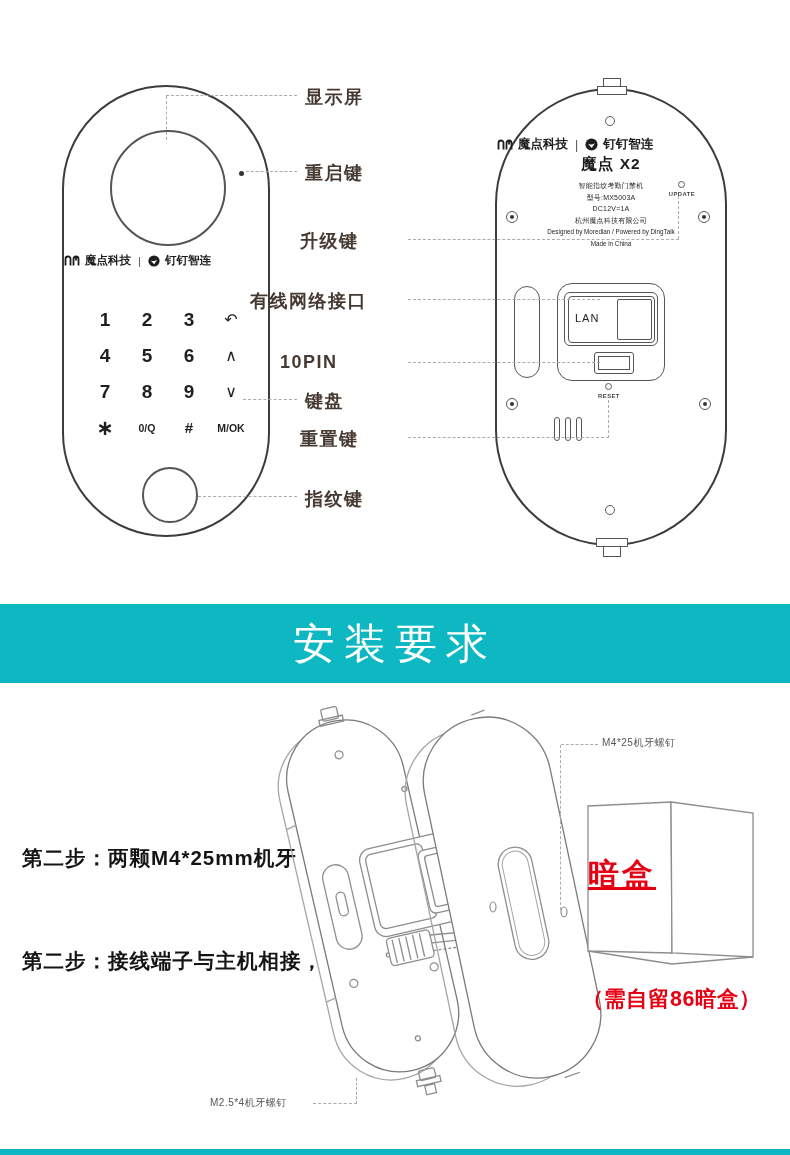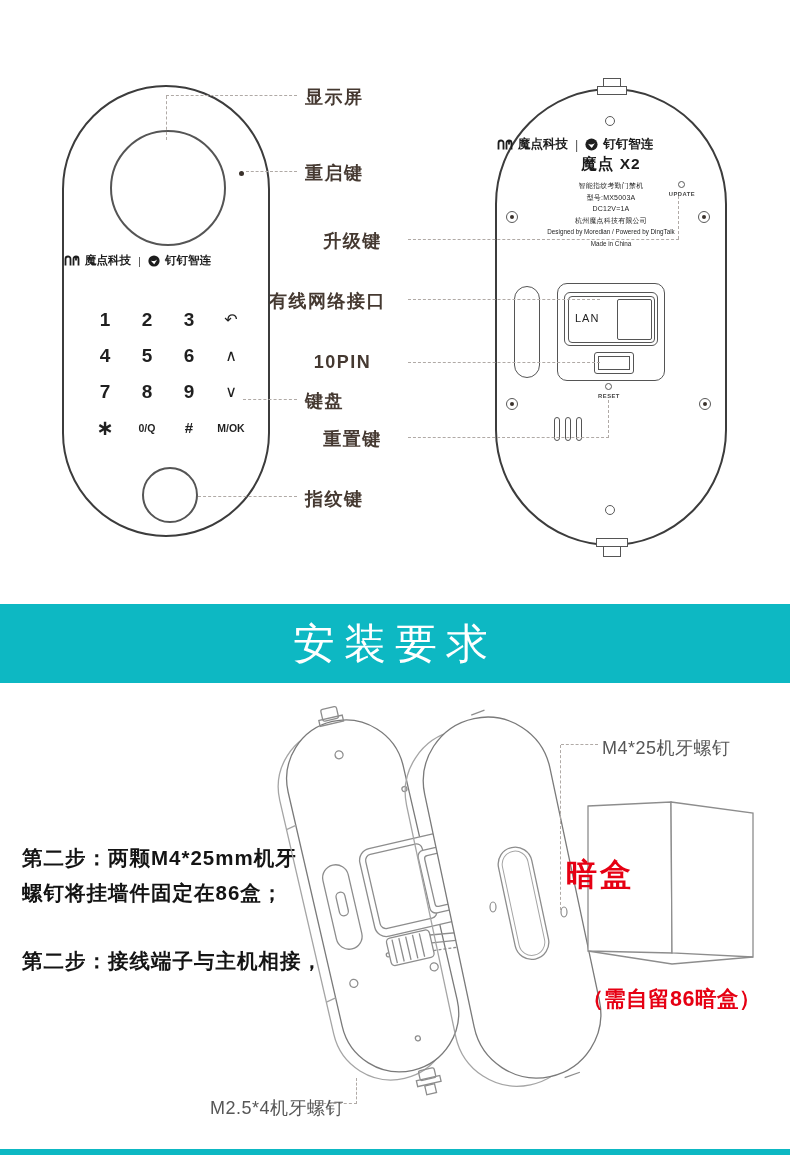--- a/index.html
+++ b/index.html
@@ -6,21 +6,21 @@
   body { background:#fff; font-family:"Liberation Sans","DejaVu Sans",sans-serif; }
   .page { position:relative; width:790px; height:1155px; background:#fff; overflow:hidden; }
 
   
   .abs { position:absolute; }
   .dash-h { position:absolute; border-top:1.5px dashed #b0aaa6; }
   .dash-v { position:absolute; border-left:1.5px dashed #b0aaa6; }
   .ring { position:absolute; border:1.5px solid #5a5a5a; border-radius:50%; background:#fff; }
   .dot  { position:absolute; background:#3a322c; border-radius:50%; }
   .callout { position:absolute; color:#453931; font-size:18px; font-weight:600; letter-spacing:1.5px; white-space:nowrap; }
-  .callout.r { text-align:center; }
+  .callout.r { text-align:left; }
   .tinytxt { position:absolute; color:#444; text-align:center; }
 
   
   .device { position:absolute; border:2.5px solid #3c3c3c; border-radius:120px; background:#fff; }
   .outline { position:absolute; border:1.5px solid #555; background:#fff; }
 
   .brand-row { position:absolute; left:0; right:0; display:flex; align-items:center; gap:5px; color:#1d1d1d; font-weight:700; white-space:nowrap; }
   .brand-row .sep { font-weight:400; color:#555; margin:0 2px; }
 
   .keypad { position:absolute; display:grid; grid-template-columns:repeat(4,42px); grid-auto-rows:36px; text-align:center; color:#1f1f1f; }
@@ -31,21 +31,21 @@
   .key.hash { font-size:15px; font-weight:700; }
 
   .back-info { position:absolute; left:0; right:0; text-align:center; color:#252525; font-size:7px; line-height:11.5px; font-weight:500; letter-spacing:.2px; }
   .back-info .en { font-size:6.3px; letter-spacing:0; }
 
   .banner { position:absolute; left:0; width:790px; background:#0db8c3; display:flex; align-items:center; justify-content:center; }
   .banner h1 { color:#ffffff; font-size:42px; font-weight:400; letter-spacing:9px; }
 
   .step { position:absolute; left:22px; color:#141414; font-size:20.5px; font-weight:600; line-height:34.5px; letter-spacing:1px; white-space:nowrap; }
 
-  .gray-label { position:absolute; color:#575757; font-size:18px; letter-spacing:.5px; white-space:nowrap; }
+  .gray-label { position:absolute; color:#575757; font-size:10px; letter-spacing:.5px; white-space:nowrap; }
   .red-txt { position:absolute; color:#e60013; font-weight:700; white-space:nowrap; }
 
   svg { position:absolute; overflow:visible; }
 </style>
 </head>
 <body>
 
 <div class="page">
 
   <div class="device" style="left:62px; top:85px; width:208px; height:452px;">
@@ -133,21 +133,21 @@
     <div class="ring" style="left:181px; top:91px; width:7px; height:7px;"></div>
     <div class="tinytxt" style="left:166px; top:101px; width:38px; font-size:5.8px; letter-spacing:.5px; font-weight:700;">UPDATE</div>
 
     <div class="ring" style="left:9px; top:121px; width:12px; height:12px;"></div>
     <div class="dot" style="left:13px; top:125px; width:4px; height:4px;"></div>
     <div class="ring" style="left:201px; top:121px; width:12px; height:12px;"></div>
     <div class="dot" style="left:205px; top:125px; width:4px; height:4px;"></div>
 
     <div class="outline" style="left:17px; top:196px; width:26px; height:92px; border-radius:13px;"></div>
 
-    <div class="outline" style="left:60px; top:193px; width:108px; height:98px; border-radius:10px;padding-left:35px;">
+    <div class="outline" style="left:60px; top:193px; width:108px; height:98px; border-radius:15px;padding-left:35px;">
       <div class="outline" style="left:6px; top:8px; width:94px; height:54px; border-radius:6px;">
         <div class="outline" style="left:2.5px; top:2.5px; right:2.5px; bottom:2.5px; border-width:1px; border-radius:4px;"></div>
         <span class="abs" style="left:10px; top:19px; font-size:11px; letter-spacing:1px; color:#222; font-weight:500;">LAN</span>
         <div class="outline" style="left:52px; top:6px; width:35px; height:41px; border-radius:2px;"></div>
       </div>
       <div class="outline" style="left:36px; top:68px; width:40px; height:22px; border-radius:3px;">
         <div class="outline" style="left:3px; top:3px; right:3px; bottom:3px; border-width:1px;"></div>
       </div>
     </div>
 
@@ -181,21 +181,20 @@
   <div class="dash-v" style="left:608px; top:400px; height:38px;"></div>
   <div class="dash-h" style="left:408px; top:437px; width:201px;"></div>
   <div class="callout r" style="left:300px; top:427px; width:105px;">重置键</div>
 
   <div class="banner" style="top:604px; height:79px;">
     <h1>安装要求</h1>
   </div>
 
   <div class="step" style="top:841px;">
     <span>第二步：两颗M4*25mm机牙</span><br>
-    <span>螺钉将挂墙件固定在86盒；</span>
   </div>
   <div class="step" style="top:944px;">
     <span>第二步：接线端子与主机相接，</span><br>
   </div>
 
   <svg style="left:280px; top:698px;" width="320" height="400" viewBox="0 0 320 400">
 
     <g transform="rotate(-13 88 200)" stroke="#8d8d8d" fill="none" stroke-width="1.3">
       <rect x="24" y="26" width="118" height="358" rx="59" stroke="#a5a5a5"></rect>
       <rect x="34" y="20" width="118" height="358" rx="59" fill="#ffffff" stroke="#7a7a7a"></rect>
@@ -247,18 +246,18 @@
 
   <div class="dash-v" style="left:356px; top:1078px; height:26px;"></div>
   <div class="dash-h" style="left:313px; top:1103px; width:44px;"></div>
   <div class="gray-label" style="left:210px; top:1096px;">M2.5*4机牙螺钉</div>
 
   <svg style="left:580px; top:795px;" width="180" height="180" viewBox="0 0 180 180">
     <polygon points="8,11 91,7 92,158 8,156" fill="#ffffff" stroke="#8d8d8d" stroke-width="1.3"></polygon>
     <polygon points="91,7 173,18 173,162 92,158" fill="#ffffff" stroke="#8d8d8d" stroke-width="1.3"></polygon>
     <polyline points="8,156 92,169 173,162" fill="none" stroke="#8d8d8d" stroke-width="1.3"></polyline>
   </svg>
-  <div class="red-txt" style="left:566px; top:854px; font-size:31px; letter-spacing:3px;">暗盒</div>
+  <div class="red-txt" style="left:588px; top:854px; font-size:31px; letter-spacing:3px;text-decoration:underline;">暗盒</div>
   <div class="red-txt" style="left:582px; top:984px; font-size:21.5px; letter-spacing:.5px;">（需自留86暗盒）</div>
 
   <div class="abs" style="left:0; top:1149px; width:790px; height:6px; background:#0db8c3;"></div>
 
 </div>
 
 </body></html>

